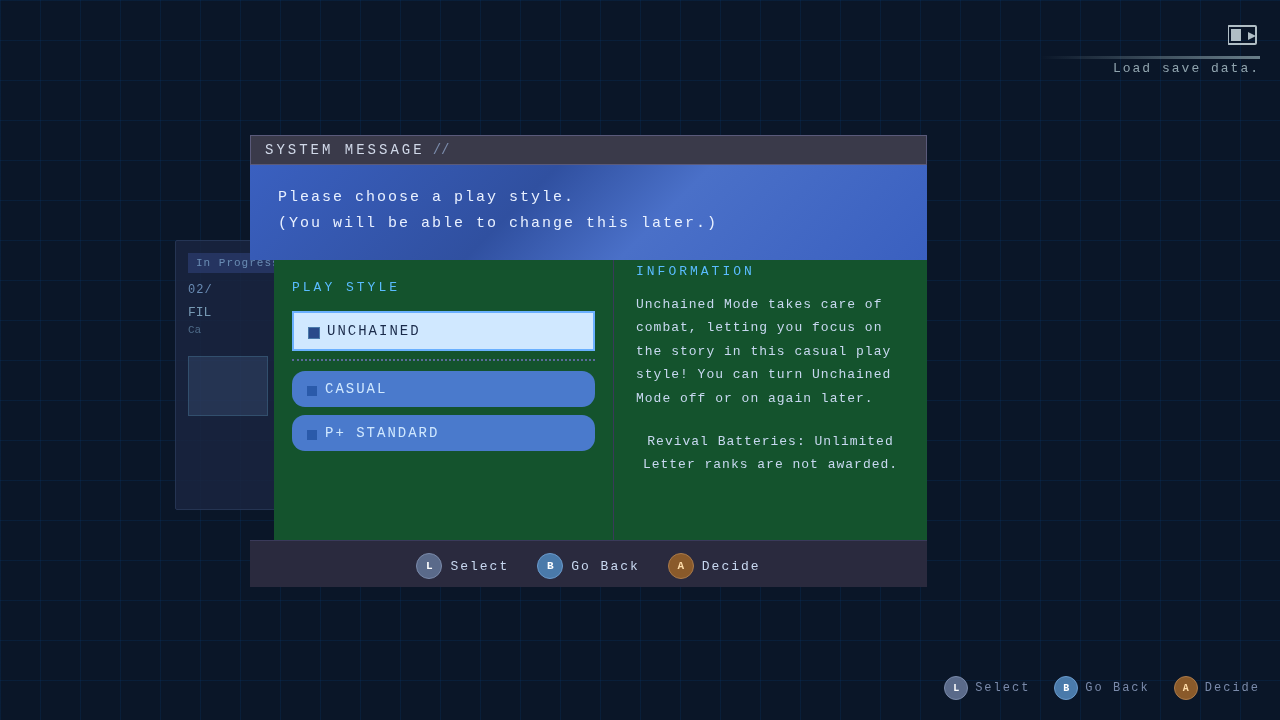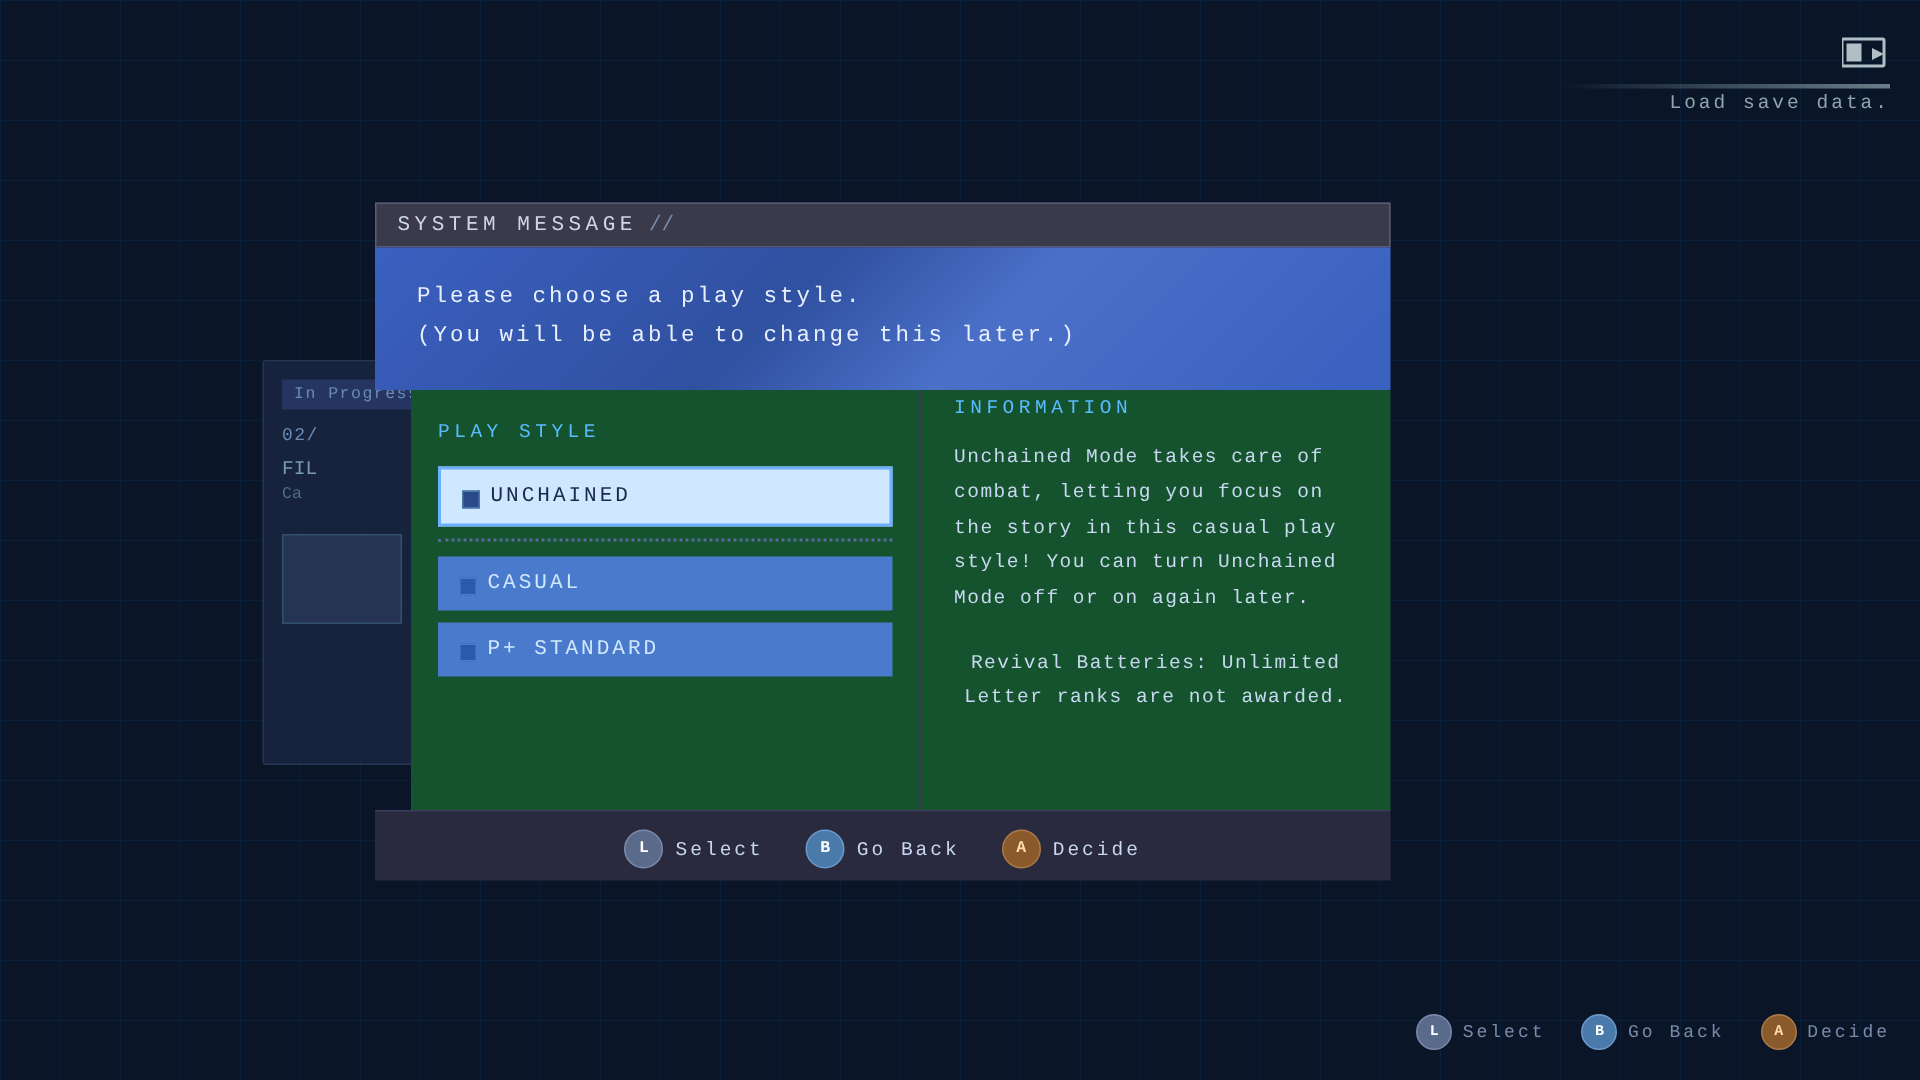--- a/index.html
+++ b/index.html
@@ -211,20 +211,21 @@
 
     .option-item.selected {
       background: #d0e8ff;
       border: 2px solid #6ab0ff;
       color: #1a2a4a;
     }
 
     .option-item.normal {
       background: #4a7acc;
       color: #d0e8ff;
+      border-radius: 13px;
     }
 
     .option-dot {
       width: 12px;
       height: 12px;
       background: #2a5aaa;
       border: 1px solid #4a7acc;
       flex-shrink: 0;
     }
 

